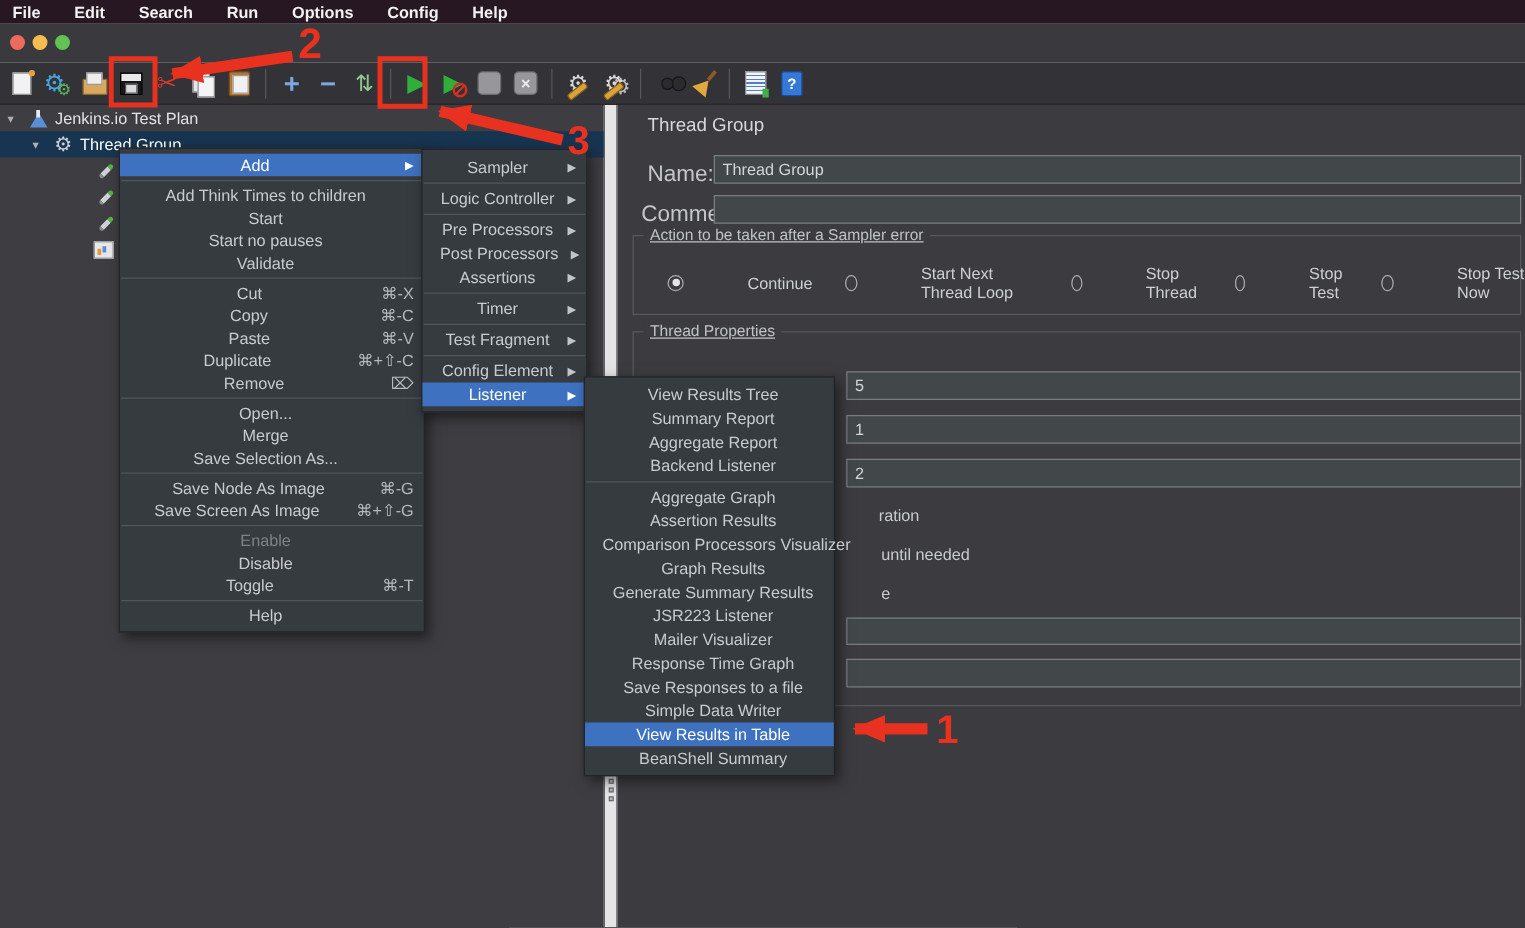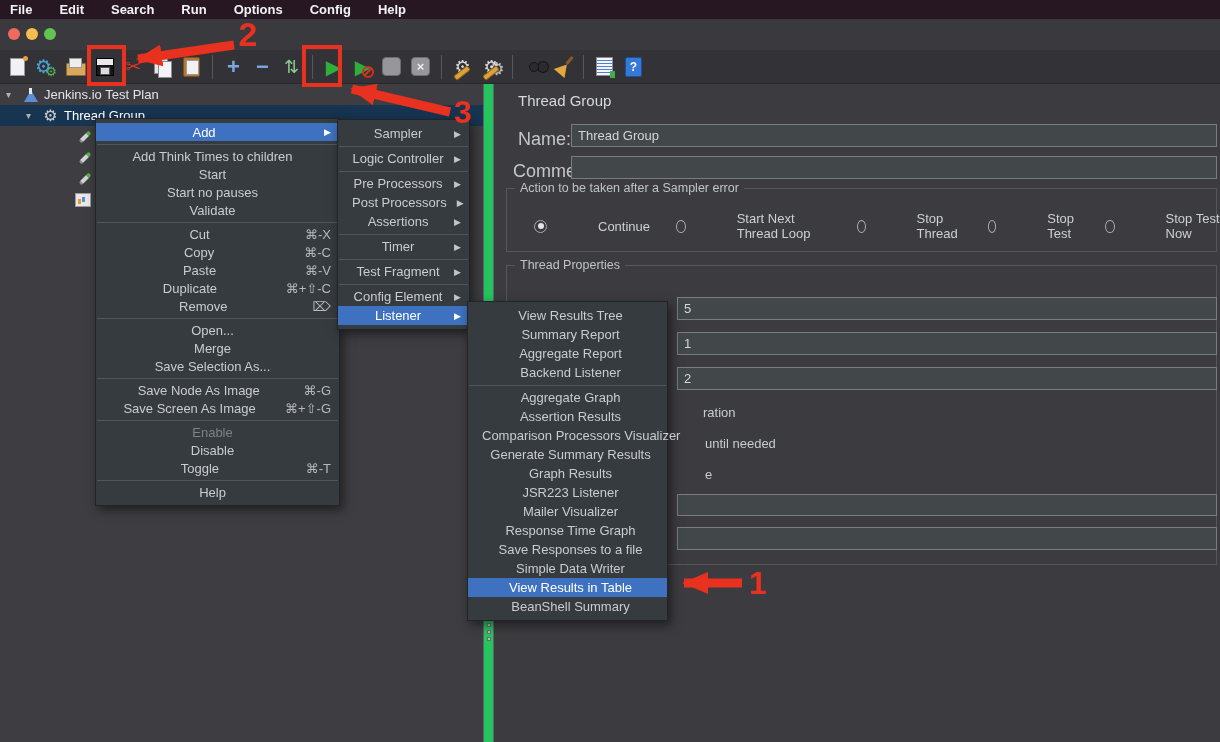--- a/index.html
+++ b/index.html
@@ -1,16 +1,16 @@
 <!DOCTYPE html>
 <html><head>
 <meta charset="utf-8">
 <style>
   html,body{margin:0;padding:0;background:#222;}
-  .app{position:relative;width:1220px;height:742px;overflow:hidden;background:#22c55e;
+  .app{position:relative;width:1220px;height:742px;overflow:hidden;background:#e5e5e5;
        font-family:"Liberation Sans",sans-serif;-webkit-font-smoothing:antialiased;}
   
   .menubar{position:absolute;left:0;top:0;width:1220px;height:19px;background:#271722;
            display:flex;align-items:center;gap:27px;padding-left:10px;box-sizing:border-box;}
   .mb-item{color:#f2f2f3;font-size:13px;font-weight:bold;white-space:nowrap;}
   
   .titlebar{position:absolute;left:0;top:19px;width:1220px;height:31px;background:#3a393d;}
   .light{position:absolute;top:9px;width:12px;height:12px;border-radius:50%;}
   .light.red{left:8px;background:#ee6a5f;}
   .light.yellow{left:26px;background:#f5bd4f;}
@@ -97,21 +97,21 @@
   .msep::after{content:"";position:absolute;left:1px;right:1px;top:50%;height:1px;background:#51565a;}
   .menu.ctx{left:95px;top:118px;width:245px;}
   .menu.sub1{left:337px;top:119px;width:133px;}
   .menu.sub2{left:467px;top:301px;width:201px;}
   
   .p-title{position:absolute;left:24px;top:8px;font-size:15px;color:#d6d8da;}
   .p-label{position:absolute;font-size:18px;color:#c4c7c9;}
   .fld{position:absolute;height:23px;background:#42474a;border:1px solid #797d80;color:#d3d6d8;
        font-size:13px;font-family:"Liberation Sans",sans-serif;padding:0 6px;box-sizing:border-box;outline:none;}
   .fieldset{position:absolute;border:1px solid #54585b;box-sizing:border-box;}
-  .legend{position:absolute;top:-8px;left:8px;background:#3c3b3f;padding:0 5px;font-size:12.5px;color:#c0c3c5;}
+  .legend{position:absolute;top:-8px;left:8px;background:#3c3b3f;padding:0 5px;font-size:12.5px;color:#c0c3c5;text-decoration:underline;}
   .radio-row{position:absolute;left:40px;top:127px;display:flex;align-items:center;gap:26px;}
   .radio{display:flex;align-items:center;cursor:default;gap:44px;}
   .rdot{width:13px;height:13px;border-radius:50%;border:1.5px solid #a9acaf;position:relative;box-sizing:border-box;}
   .radio.selected .rdot::after{content:"";position:absolute;inset:2.5px;border-radius:50%;background:#e3e5e7;}
   .rlabel{margin-left:7px;font-size:13px;color:#cdd0d2;}
   .fragment{position:absolute;font-size:13px;color:#c9ccce;white-space:nowrap;margin-left:36px;}
   
   .annot{position:absolute;left:0;top:0;z-index:30;pointer-events:none;}
 </style>
 </head>
@@ -427,24 +427,24 @@
       <div class="mi">
         <span class="lbl">Aggregate Graph</span>
       </div>
       <div class="mi">
         <span class="lbl">Assertion Results</span>
       </div>
       <div class="mi">
         <span class="lbl">Comparison Processors Visualizer</span>
       </div>
       <div class="mi">
+        <span class="lbl">Graph Results</span>
+      </div>
+      <div class="mi">
         <span class="lbl">Generate Summary Results</span>
-      </div>
-      <div class="mi">
-        <span class="lbl">Graph Results</span>
       </div>
       <div class="mi">
         <span class="lbl">JSR223 Listener</span>
       </div>
       <div class="mi">
         <span class="lbl">Mailer Visualizer</span>
       </div>
       <div class="mi">
         <span class="lbl">Response Time Graph</span>
       </div>

